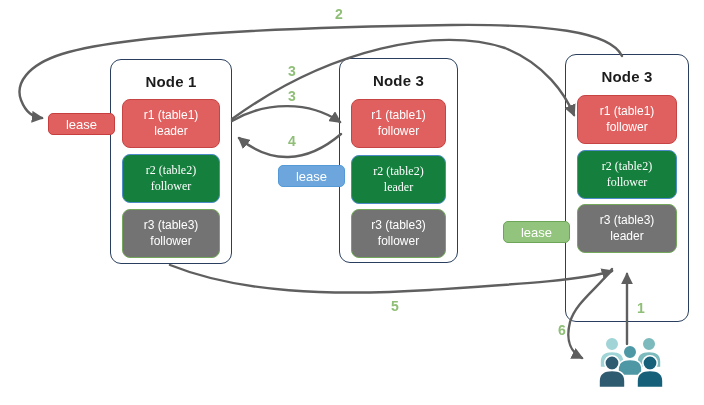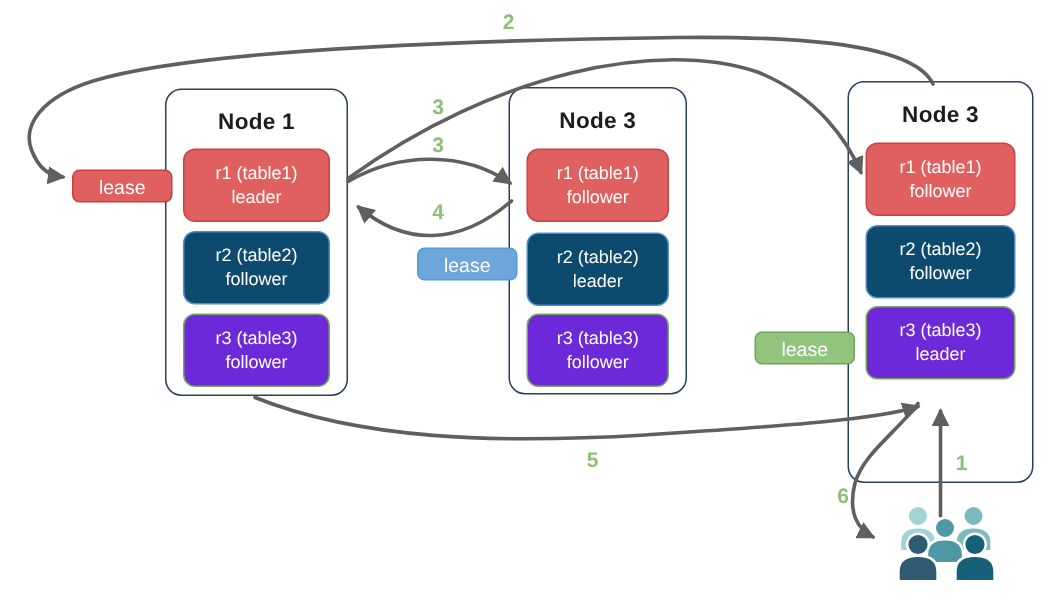--- a/index.html
+++ b/index.html
@@ -14,22 +14,22 @@
   .node-title{
     position:absolute;top:13px;left:0;right:0;text-align:center;
     font-size:15px;font-weight:700;color:#1c1c1c;letter-spacing:.2px;
   }
   .replica{
     position:absolute;left:11px;right:11px;height:49px;border-radius:8px;
     display:flex;flex-direction:column;align-items:center;justify-content:center;
     color:#ffffff;font-size:12px;line-height:1.3;text-align:center;box-sizing:border-box;
   }
   .replica.red{background:#e06060;border:1.5px solid #c74444;}
-  .replica.blue{background:#0c4a6e;border:1.5px solid #4e8bc8;}
-  .replica.green{background:#6d28d9;border:1.5px solid #74a85c;}
+  .replica.blue{background:#15803d;border:1.5px solid #4e8bc8;font-family:Liberation Serif, serif;}
+  .replica.green{background:#737373;border:1.5px solid #74a85c;}
   .lease{
     position:absolute;width:67px;height:22px;border-radius:5px;
     display:flex;align-items:center;justify-content:center;
     color:#ffffff;font-size:13px;box-sizing:border-box;
   }
   .lease.red{background:#e06060;border:1.5px solid #c73e3e;}
   .lease.blue{background:#6ca6dc;border:1.5px solid #559ad6;}
   .lease.green{background:#92c47e;border:1.5px solid #6fa557;}
   .step{
     position:absolute;transform:translate(-50%,-50%);

